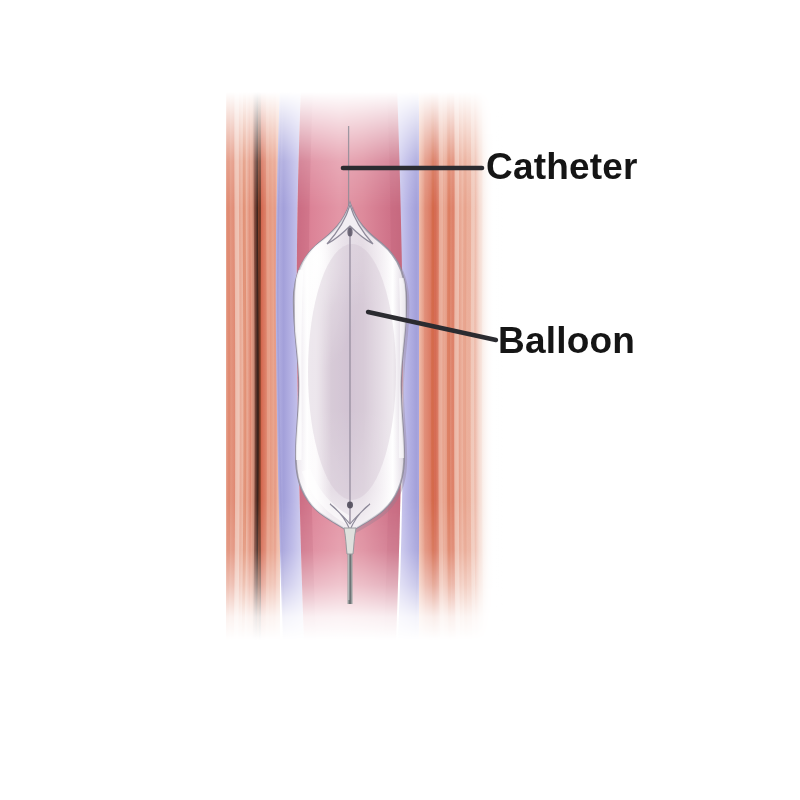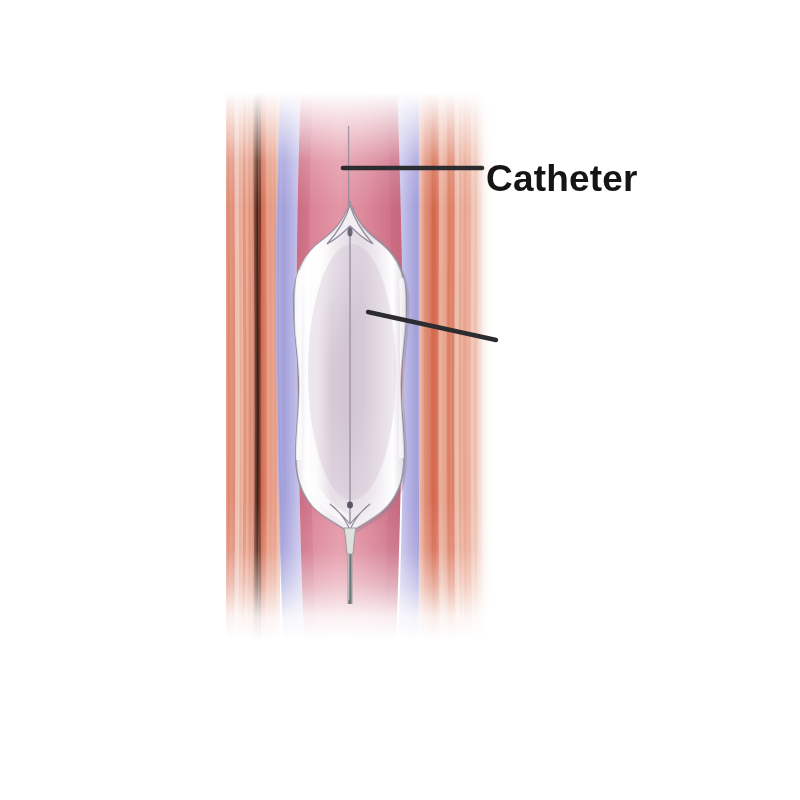--- a/index.html
+++ b/index.html
@@ -35,21 +35,21 @@
     position: absolute;
     font-family: "Liberation Sans", sans-serif;
     font-weight: bold;
     color: #151515;
     white-space: nowrap;
     letter-spacing: 0.2px;
   }
 
   #label-catheter {
     left: 486px;
-    top: 158px;
+    top: 146px;
     font-size: 37px;
   }
 
   #label-balloon {
     left: 498px;
     top: 320px;
     font-size: 37px;
   }
 
   #caption {
@@ -368,15 +368,16 @@
                C354,546 354,538 356,528 Z" fill="#dfe0dd" stroke="#9a9a9f" stroke-width="1"></path>
     </g>
 
     <line x1="343" y1="168" x2="482" y2="168" stroke="#2b2b30" stroke-width="4.6" stroke-linecap="round"></line>
 
     <line x1="368" y1="312" x2="496" y2="340" stroke="#2b2b30" stroke-width="4.4" stroke-linecap="round"></line>
   </svg>
 
   <div class="label-text" id="label-catheter">Catheter</div>
 
+  <div class="label-text" id="label-balloon">Balloon</div>
 
 
 </div>
 
 </body></html>

